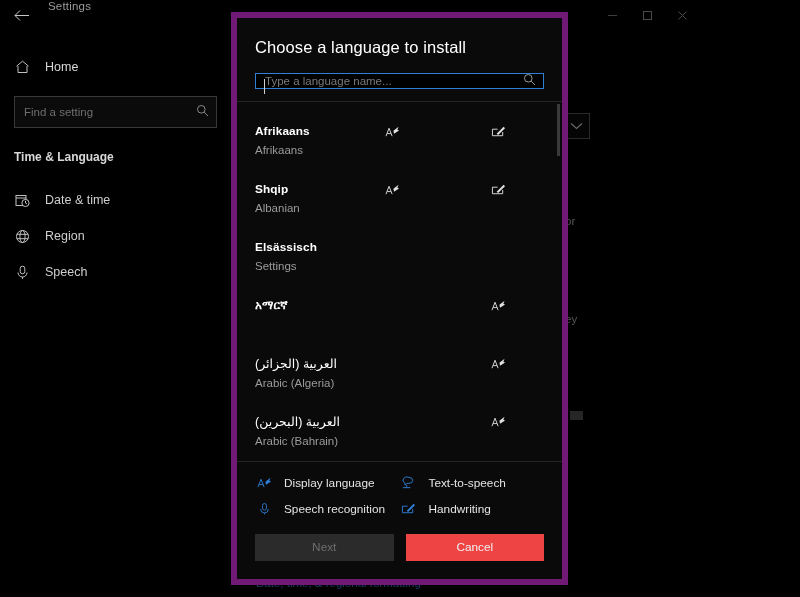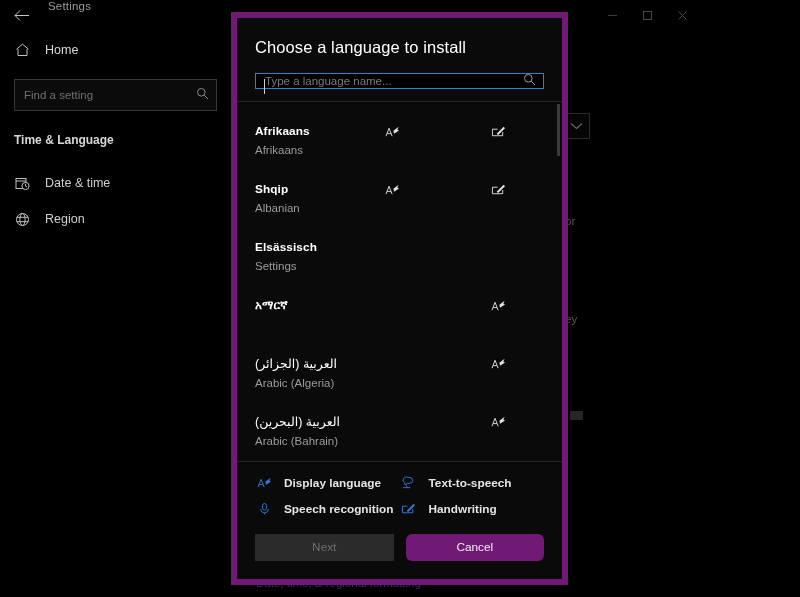--- a/index.html
+++ b/index.html
@@ -38,21 +38,21 @@
   }
   .win-btn {
     width: 35px; height: 30px;
     display: flex; align-items: center; justify-content: center;
     color: #3a3a3a; font-size: 11px;
   }
   .win-btn svg { display: block; }
 
   
   .sidebar {
-    position: absolute; top: 33px; left: 0; width: 231px; bottom: 0;
+    position: absolute; top: 50px; left: 0; width: 231px; bottom: 0;
   }
   .nav-home {
     display: flex; align-items: center; gap: 14px;
     height: 34px; padding-left: 14px;
   }
   .nav-home .lbl { font-size: 12.5px; color: #d8d8d8; }
   .search-wrap { padding: 12px 14px 0 14px; }
   .search-box {
     position: relative;
     height: 32px; background: #0b0b0b;
@@ -188,36 +188,36 @@
     position: absolute; right: 0; top: 2px; width: 3px; height: 52px;
     background: #3a3a3a;
   }
 
   .legend-sep { height: 1px; background: #252525; }
   .legend {
     padding: 14px 18px 10px 18px;
     display: grid; grid-template-columns: 1fr 1fr;
     row-gap: 12px;
   }
-  .legend-item { display: flex; align-items: center; gap: 11px; font-weight: bold; }
+  .legend-item { display: flex; align-items: center; gap: 11px; }
   .legend-item .ico { width: 18px; display: flex; align-items: center; justify-content: center; color: #2f7fd6; }
   .legend-item .lbl { font-size: 11.8px; color: #e4e4e4; }
 
   .dialog-foot {
     padding: 8px 18px 18px 18px;
     display: flex; gap: 12px;
   }
   .btn {
     flex: 1 1 0; height: 27px;
     display: flex; align-items: center; justify-content: center;
     font-size: 11.8px; border: none;
     font-family: "Liberation Sans", sans-serif;
   }
   .btn.disabled { background: #2b2b2b; color: #6d6d6d; }
-  .btn.normal { background: #701a75; color: #f0f0f0; border-radius: 6px; }
+  .btn.normal { background: #ef4444; color: #f0f0f0; }
 </style>
 </head>
 <body>
 
 <div id="app">
 
   <div class="settings-window">
 
     <div class="titlebar">
       <div class="back-arrow">
@@ -291,20 +291,30 @@
             <svg width="15" height="15" viewBox="0 0 15 15" fill="none">
               <circle cx="7.5" cy="7.5" r="6" stroke="#c0c0c0" stroke-width="1"></circle>
               <ellipse cx="7.5" cy="7.5" rx="2.6" ry="6" stroke="#c0c0c0" stroke-width="1"></ellipse>
               <path d="M1.8 5.3 H13.2 M1.8 9.7 H13.2" stroke="#c0c0c0" stroke-width="1"></path>
             </svg>
           </span>
           <span class="lbl">Region</span>
         </div>
 
 
+        <div class="nav-item">
+          <span class="ico">
+            <svg width="15" height="15" viewBox="0 0 15 15" fill="none">
+              <rect x="5.2" y="1.2" width="4.6" height="7.6" rx="2.3" stroke="#c0c0c0" stroke-width="1"></rect>
+              <path d="M3 7.5 A4.5 4.5 0 0 0 12 7.5" stroke="#c0c0c0" stroke-width="1" fill="none"></path>
+              <path d="M7.5 12 V13.8" stroke="#c0c0c0" stroke-width="1"></path>
+            </svg>
+          </span>
+          <span class="lbl">Speech</span>
+        </div>
 
       </div>
     </div>
 
     <div class="bg-vline"></div>
 
     <div class="bg-chevron">
       <svg width="13" height="8" viewBox="0 0 13 8" fill="none">
         <path d="M1 1.5 L6.5 6.5 L12 1.5" stroke="#6a6a6a" stroke-width="1.1"></path>
       </svg>

